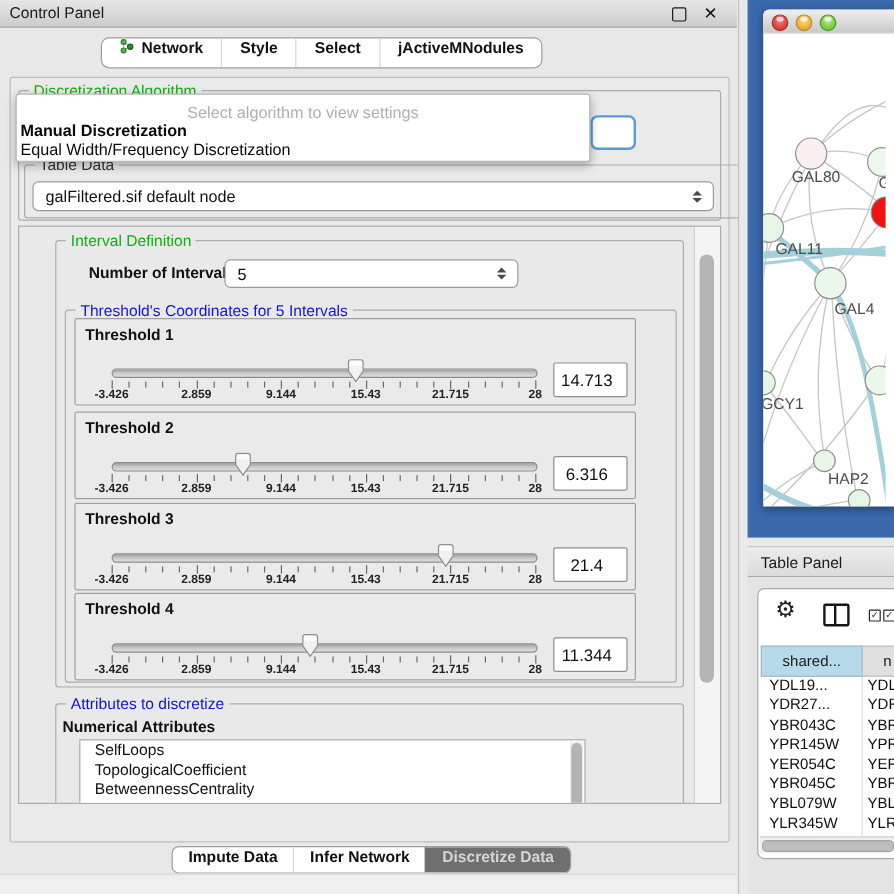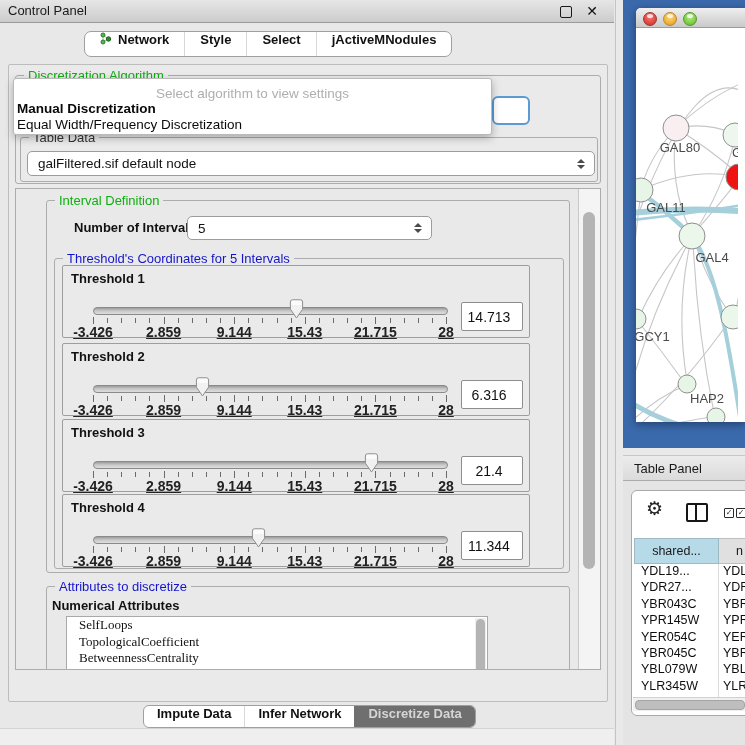--- a/index.html
+++ b/index.html
@@ -37,21 +37,21 @@
   .bold-label{font-weight:bold;font-size:13px;color:#111;position:absolute;white-space:nowrap;}
   .vscroll{position:absolute;right:0;top:0;width:21px;height:100%;background:#F4F4F4;border-left:1px solid #C8C8C8;}
   .vscroll .vthumb{position:absolute;left:4px;width:12px;border-radius:6px;background:#B4B4B4;}
   
   .thr-panel{position:absolute;left:46px;width:468px;height:73px;background:#EAEAEA;border:1px solid #9E9E9E;border-radius:2px;box-sizing:border-box;}
   .thr-label{position:absolute;left:8px;top:5px;font-size:13px;font-weight:bold;color:#111;}
   .slider{position:absolute;left:30px;top:28px;width:353px;height:44px;}
   .track{position:absolute;left:0;top:13px;width:353px;height:6px;border:1px solid #8A8A8A;border-radius:4px;
          background:linear-gradient(#9C9C9C,#C6C6C6 45%,#DFDFDF);}
   .tick{position:absolute;width:1px;background:#6A6A6A;}
-  .scale-lbl{position:absolute;top:30px;transform:translateX(-50%);font-size:14px;font-weight:bold;color:#222;text-decoration:underline;}
+  .scale-lbl{position:absolute;top:30px;transform:translateX(-50%);font-size:10px;font-weight:bold;color:#222;}
   .thumb{position:absolute;top:5px;width:15px;height:20px;}
   .thr-value{position:absolute;right:6px;top:36px;width:54px;height:27px;border:1px solid #8E8E8E;border-radius:2px;
              background:#FFF;font-size:14px;font-family:inherit;text-align:center;padding:0 6px 0 0;color:#111;}
   .listbox{position:absolute;background:#FFF;border:1px solid #A9A9A9;overflow:hidden;}
   .list-item{font-size:13px;color:#111;padding:1px 0 1px 12px;line-height:14.5px;}
   .list-vscroll{position:absolute;right:1px;top:1px;width:11px;height:95%;background:#EFEFEF;}
   .list-vscroll .vthumb{position:absolute;left:1px;top:1px;width:9px;height:96%;border-radius:5px;background:#B4B4B4;}
   .apply-strip{position:absolute;left:0;bottom:0;width:100%;height:33px;background:#E6E6E6;border-top:1px solid #C2C2C2;}
   .apply-btn{position:absolute;left:260px;top:5px;width:67px;height:20px;border:1px solid #9A9A9A;border-radius:6px;
              background:linear-gradient(#FFFFFF,#EDEDED);font-size:13.5px;font-family:inherit;color:#111;padding:0;}
@@ -133,21 +133,21 @@
         <div class="tab">
           <span>jActiveMNodules</span>
         </div>
       </div>
 
     <div class="content-box">
 
       <div class="group" style="left:6px;top:10px;width:584px;height:107px;">
         <span class="gtitle green">Discretization Algorithm</span>
 
-        <div class="group" style="left:4px;top:61px;width:576px;height:43px;">
+        <div class="group" style="left:4px;top:61px;width:576px;height:43px;padding-left:48px;">
           <span class="gtitle plain">Table Data</span>
           <div class="combo" style="left:6px;top:13px;width:568px;height:25px;">
             <span>galFiltered.sif default node</span>
             <span class="spin">
                 <i class="up"></i>
                 <i class="dn"></i>
               </span>
           </div>
         </div>
       </div>
@@ -360,21 +360,21 @@
                   <path d="M3.5 1.8 L11.5 1.8 Q12.6 1.8 12.6 3 L12.6 6 L2.4 6 L2.4 3 Q2.4 1.8 3.5 1.8 Z" fill="#FBFBFB"></path>
                 </svg></div>
           </div>
           <input class="thr-value" readonly="" value="11.344" style="">
         </div>
 
         <div class="group" style="left:30px;top:397px;width:522px;height:110px;">
           <span class="gtitle blue">Attributes to discretize</span>
         </div>
         <span class="bold-label" style="left:36px;top:409px;">Numerical Attributes</span>
-        <div class="listbox" style="left:50px;top:427px;width:420px;height:60px;font-family:Liberation Serif, serif;">
+        <div class="listbox" style="left:50px;top:427px;width:420px;height:60px;">
           <div id="attr-list">
               <div class="list-item">SelfLoops</div>
               <div class="list-item">TopologicalCoefficient</div>
               <div class="list-item">BetweennessCentrality</div>
             </div>
           <div class="list-vscroll">
               <div class="vthumb"></div>
             </div>
         </div>
 

